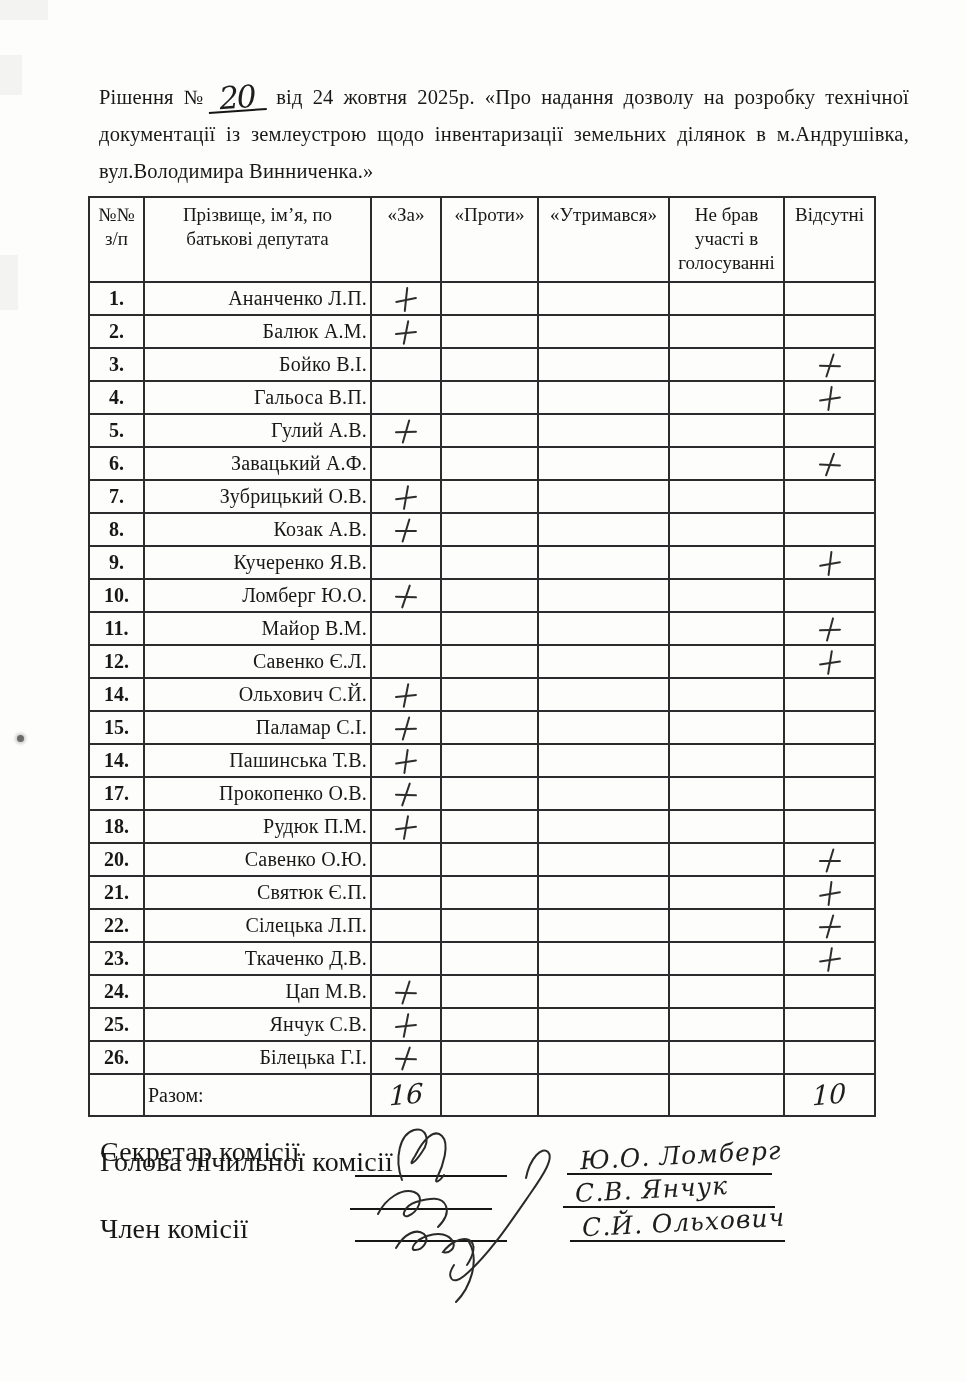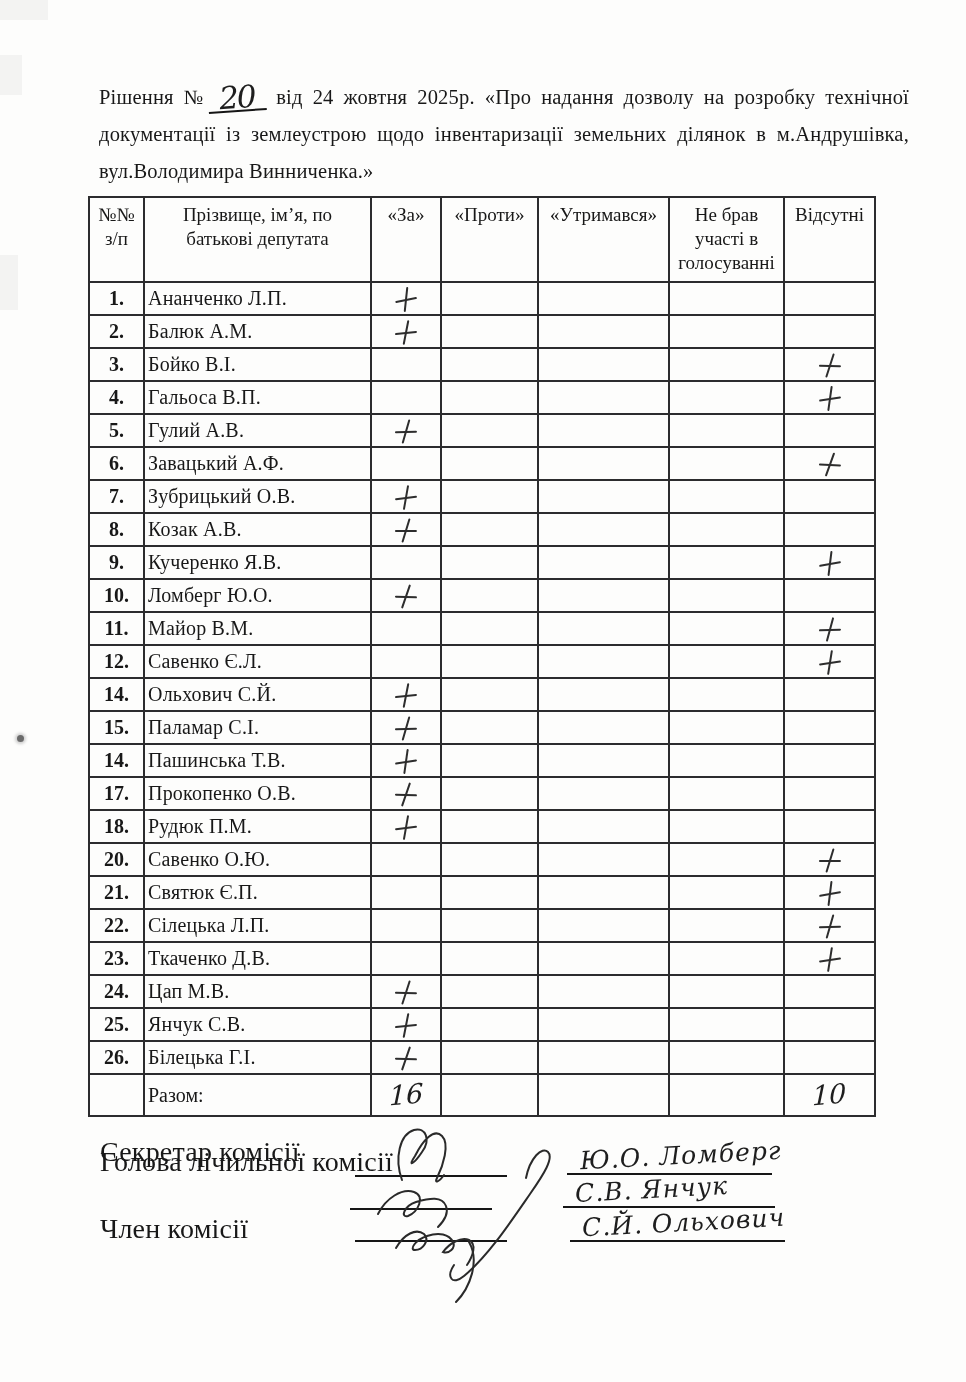--- a/index.html
+++ b/index.html
@@ -49,21 +49,21 @@
   table.vote th,table.vote td{
     border:2px solid #2c2c2e;
     padding:0 3px;overflow:hidden;
   }
   table.vote th{
     font-weight:normal;font-size:19px;line-height:24px;
     vertical-align:top;text-align:center;padding-top:5px;height:78px;
   }
   table.vote td{height:31px;font-size:20px;}
   td.num{text-align:center;font-weight:bold;font-size:17px;}
-  td.name{text-align:left;padding-left:10px;letter-spacing:.2px;}
+  td.name{text-align:right;padding-left:10px;letter-spacing:.2px;}
   td.markcell{text-align:center;vertical-align:middle;}
   tr.total-row td{height:40px;}
   .total-label{text-align:left;padding-left:10px;font-size:20px;}
   .total-val{
     font-size:27px;text-align:center;
     transform:rotate(-5deg) skewX(-6deg);display:inline-block;line-height:1;
   }
 
   
   .mark{position:relative;display:inline-block;width:22px;height:23px;vertical-align:middle;}

